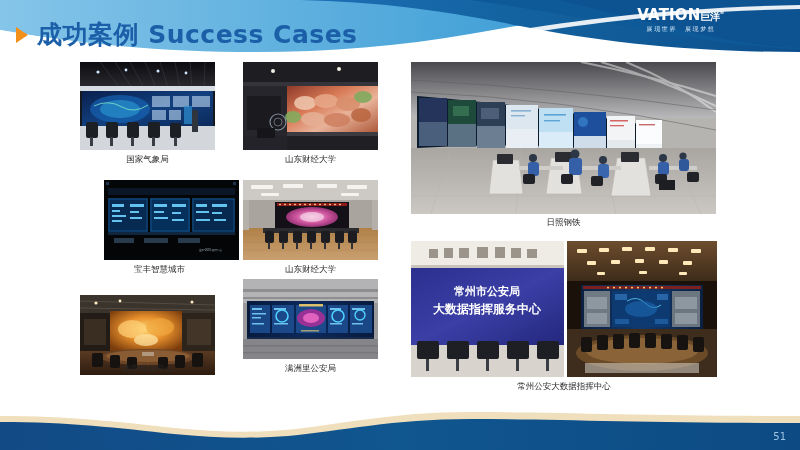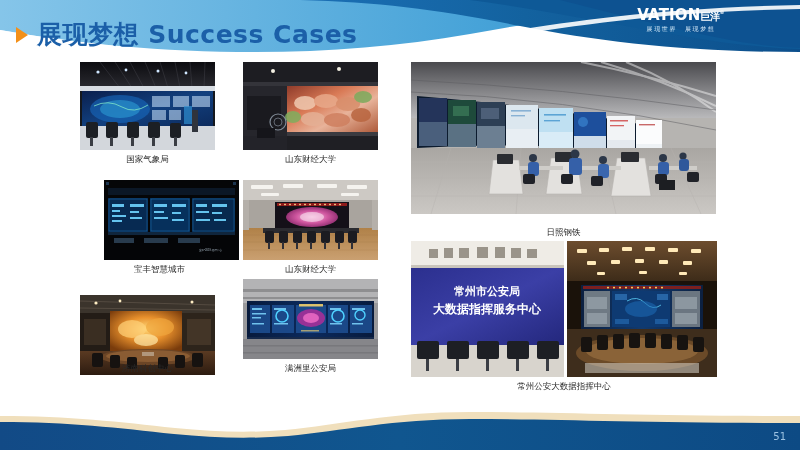--- a/index.html
+++ b/index.html
@@ -194,21 +194,21 @@
         <span>VATION</span><span class="cn">巨洋</span><span class="logo-reg">®</span>
       </div>
       <div class="logo-sub">
         <span>展现世界</span><span class="gap"></span><span>展现梦想</span>
       </div>
     </div>
   </div>
 
   <div class="title-row">
     <div class="bullet-tri"></div>
-    <div class="title-text">展现梦想 Success Cases</div>
+    <div class="title-text">成功案例 Success Cases</div>
   </div>
 
   <div class="gallery">
 
     <div class="cell" style="left:80px; top:62px; width:135px; height:88px;">
       <div class="photo">
         <svg width="135" height="88" viewBox="0 0 135 88" preserveAspectRatio="none">
           <defs>
             <linearGradient id="g1wall" x1="0" y1="0" x2="1" y2="1">
               <stop offset="0" stop-color="#0a1f4d"></stop>
@@ -644,21 +644,21 @@
           <g fill="#202228">
             <rect x="112" y="112" width="12" height="10" rx="2"></rect>
               <rect x="150" y="112" width="12" height="10" rx="2"></rect>
             <rect x="180" y="114" width="12" height="10" rx="2"></rect>
               <rect x="244" y="112" width="12" height="10" rx="2"></rect>
             <rect x="276" y="110" width="12" height="10" rx="2"></rect>
           </g>
           <rect x="248" y="118" width="16" height="10" fill="#1c1e22"></rect>
         </svg>
       </div>
-      <div class="caption" style="top:155px;margin-top:10px;">日照钢铁</div>
+      <div class="caption" style="top:155px;">日照钢铁</div>
     </div>
 
     <div class="cell" style="left:411px; top:241px; width:153px; height:136px;">
       <div class="photo">
         <svg width="153" height="136" viewBox="0 0 153 136" preserveAspectRatio="none">
           <defs>
             <linearGradient id="g8blue" x1="0" y1="0" x2="1" y2="1">
               <stop offset="0" stop-color="#2b2f8e"></stop>
                 <stop offset="0.5" stop-color="#3b3fa6"></stop>
               <stop offset="1" stop-color="#23277c"></stop>

